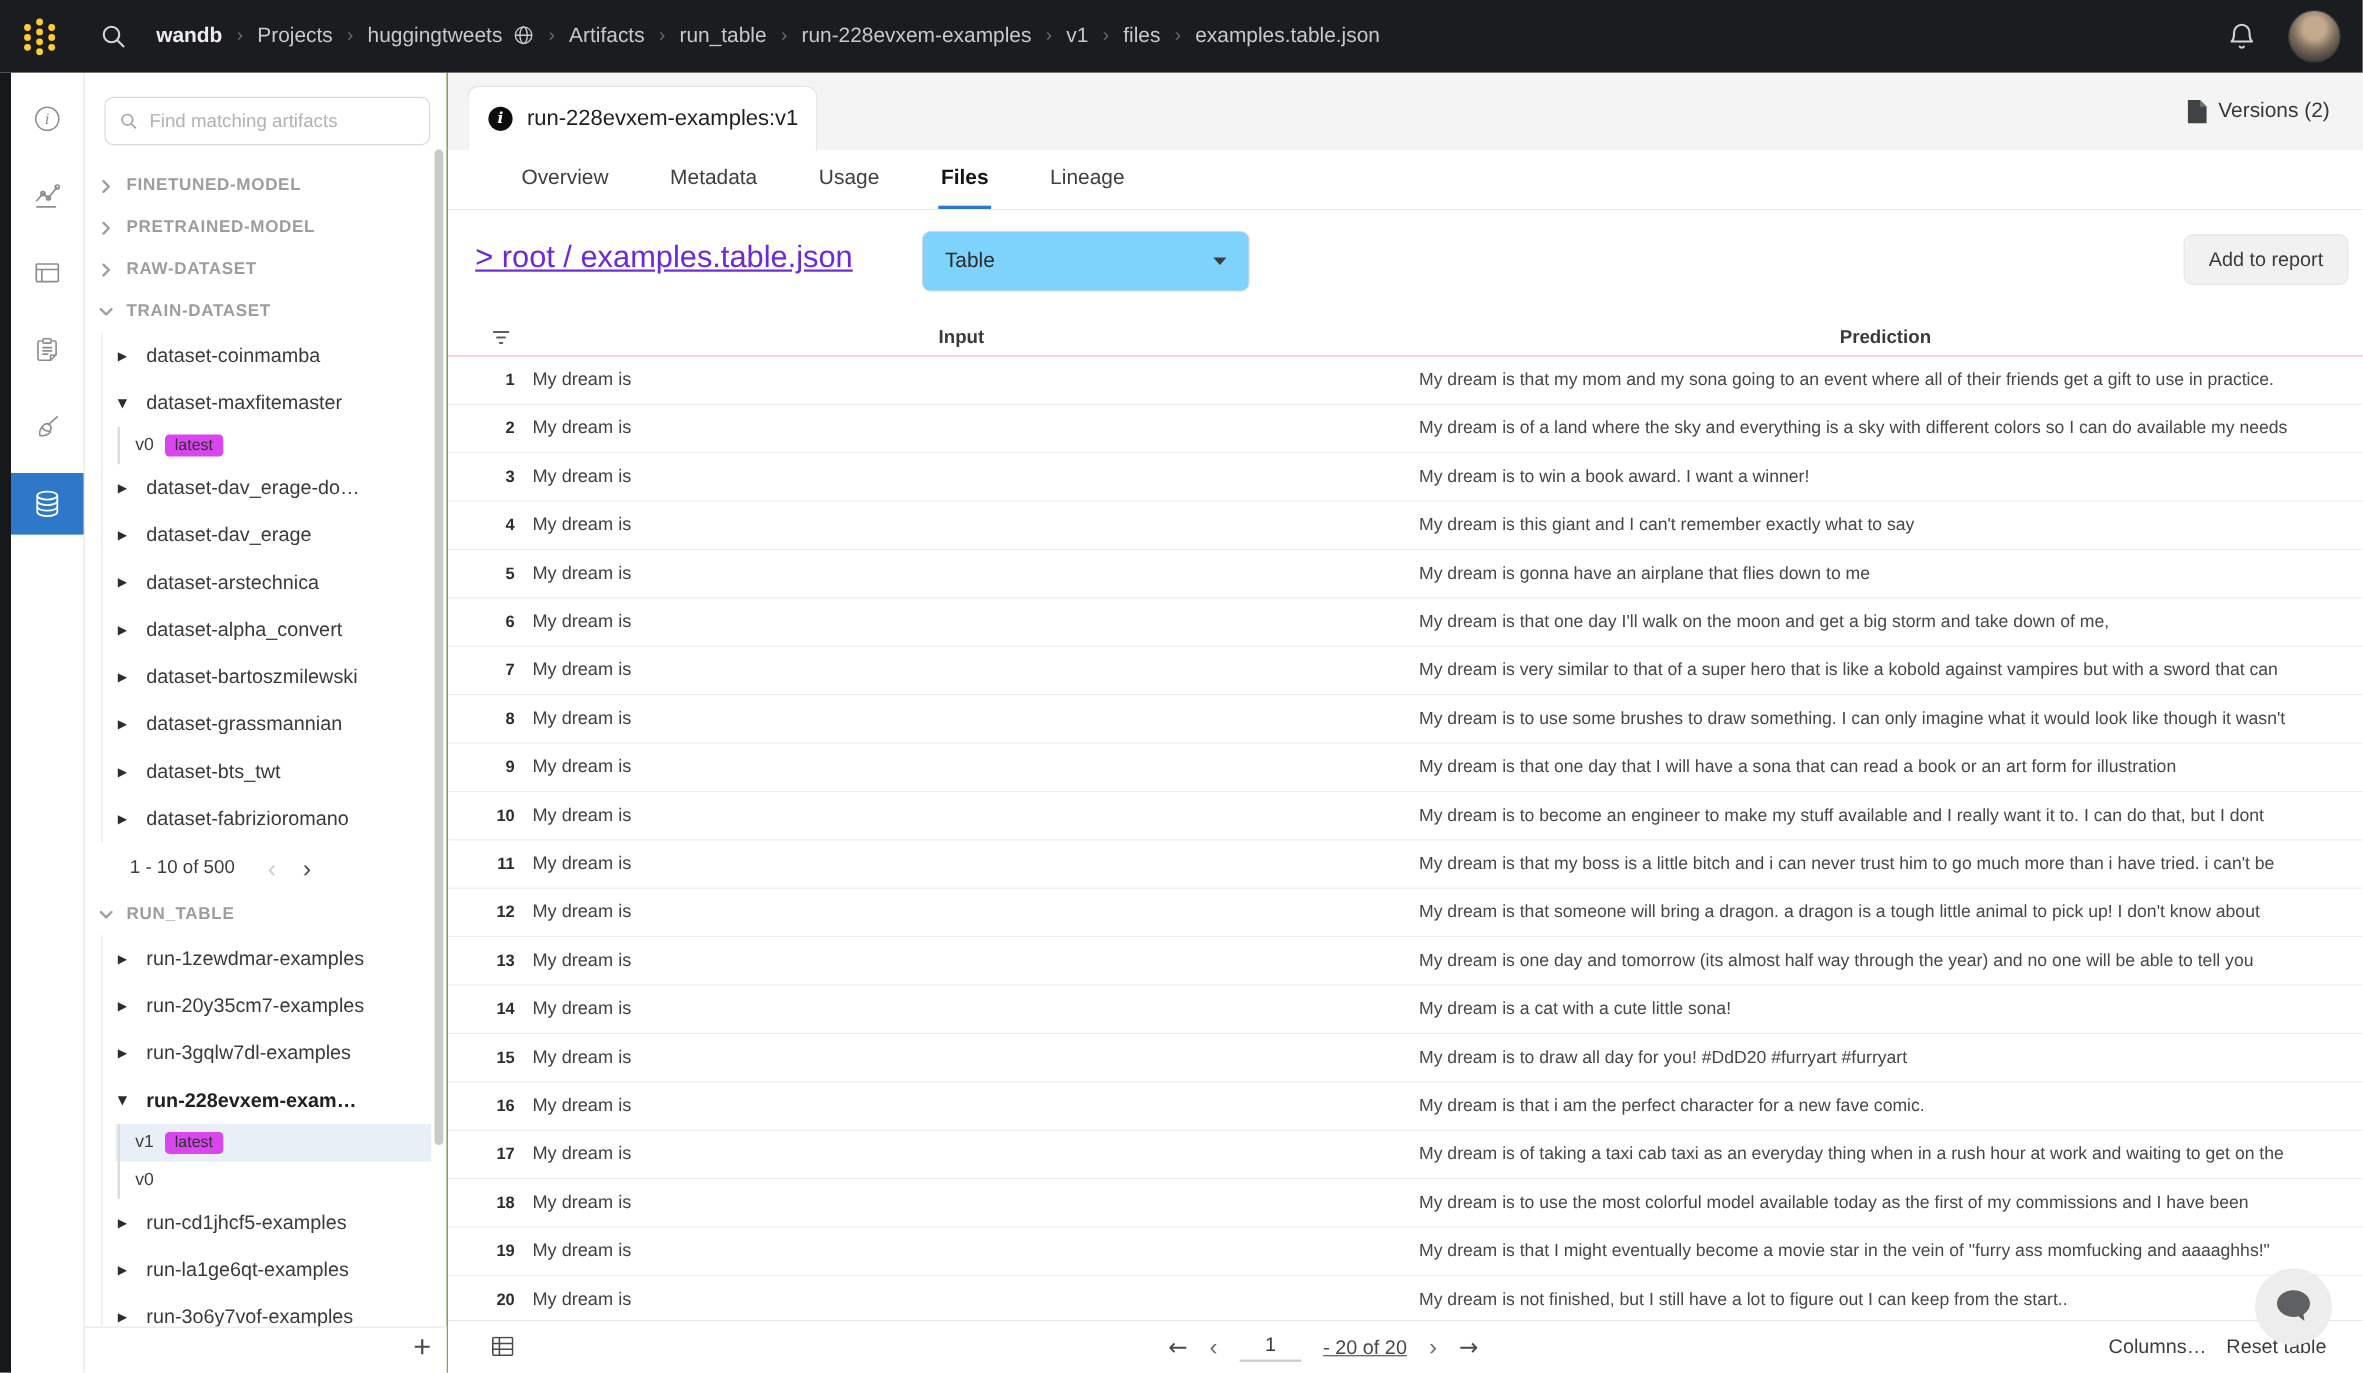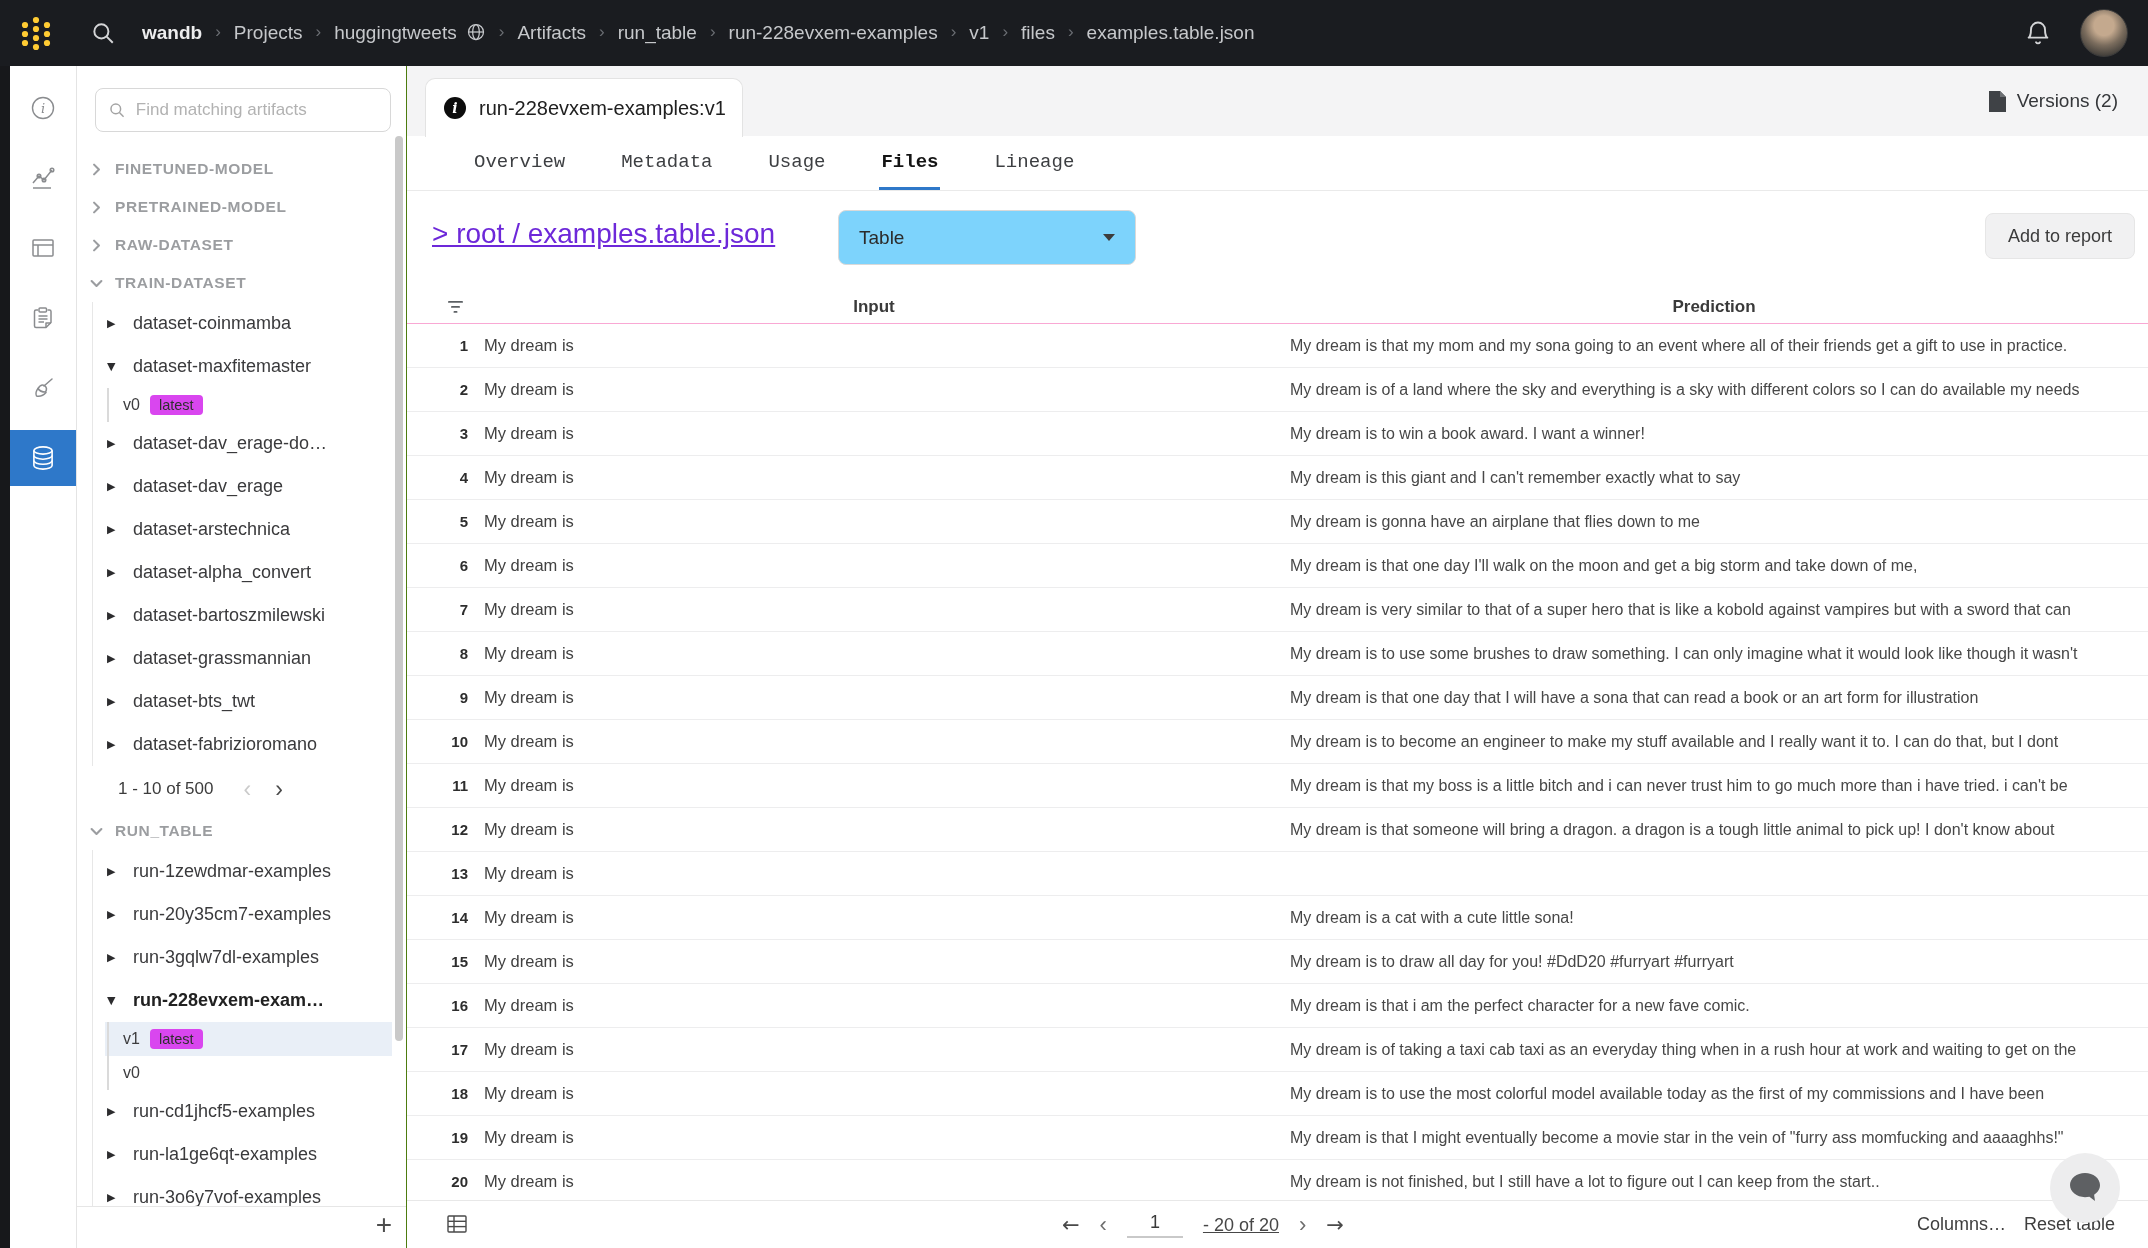--- a/index.html
+++ b/index.html
@@ -63,21 +63,21 @@
   .strip{position:absolute;top:0;left:0;right:0;height:70px;background:#f4f4f5;border-bottom:1px solid #e3e3e3;}
   .art-tab{position:absolute;left:18px;top:12px;width:318px;height:59px;background:#fff;
            border:1px solid #e3e3e3;border-bottom:none;border-radius:10px 10px 0 0;display:flex;
            align-items:center;gap:13px;padding-left:18px;box-sizing:border-box;font-size:20px;color:#202020;z-index:2;cursor:pointer;}
   .info-badge{width:22px;height:22px;border-radius:50%;background:#0c0c0c;color:#fff;display:flex;
               align-items:center;justify-content:center;font-family:"DejaVu Serif",serif;
               font-style:italic;font-weight:700;font-size:14px;flex:0 0 auto;}
   .versions{position:absolute;right:30px;top:0;height:70px;display:flex;align-items:center;gap:10px;
             font-size:19px;color:#35373a;cursor:pointer;}
   .tabs{position:absolute;top:70px;left:0;right:0;height:55px;background:#fff;border-bottom:1px solid #eaeaea;
-        display:flex;align-items:stretch;gap:52px;padding-left:65px;box-sizing:border-box;font-family:Liberation Mono, monospace;}
+        display:flex;align-items:stretch;gap:52px;padding-left:65px;box-sizing:border-box;}
   .tab{display:flex;align-items:center;font-size:19px;color:#3d3f42;border-bottom:3px solid transparent;
        padding:0 2px;cursor:pointer;}
   .tab.active{color:#141414;font-weight:700;border-bottom-color:#2e78c9;}
 
   .path{position:absolute;left:25px;top:152px;font-size:28px;color:#6d28d9;cursor:pointer;text-decoration:underline;}
   .view-select{position:absolute;left:431px;top:144px;width:298px;height:55px;border:1px solid #d9d9d9;
                border-radius:8px;background:#7dd3fc;display:flex;align-items:center;justify-content:space-between;
                padding:0 20px;box-sizing:border-box;font-size:19px;color:#2b2b2b;cursor:pointer;}
   .caret{width:0;height:0;border-left:6px solid transparent;border-right:6px solid transparent;
          border-top:7px solid #3c3c3c;}
@@ -465,20 +465,21 @@
         <span class="cpred">My dream is that my boss is a little bitch and i can never trust him to go much more than i have tried. i can't be</span>
       </div>
       <div class="trow">
         <span class="num">12</span>
         <span class="cin">My dream is</span>
         <span class="cpred">My dream is that someone will bring a dragon. a dragon is a tough little animal to pick up! I don't know about</span>
       </div>
       <div class="trow">
         <span class="num">13</span>
         <span class="cin">My dream is</span>
+        <span class="cpred">My dream is one day and tomorrow (its almost half way through the year) and no one will be able to tell you</span>
       </div>
       <div class="trow">
         <span class="num">14</span>
         <span class="cin">My dream is</span>
         <span class="cpred">My dream is a cat with a cute little sona!</span>
       </div>
       <div class="trow">
         <span class="num">15</span>
         <span class="cin">My dream is</span>
         <span class="cpred">My dream is to draw all day for you! #DdD20 #furryart #furryart</span>

